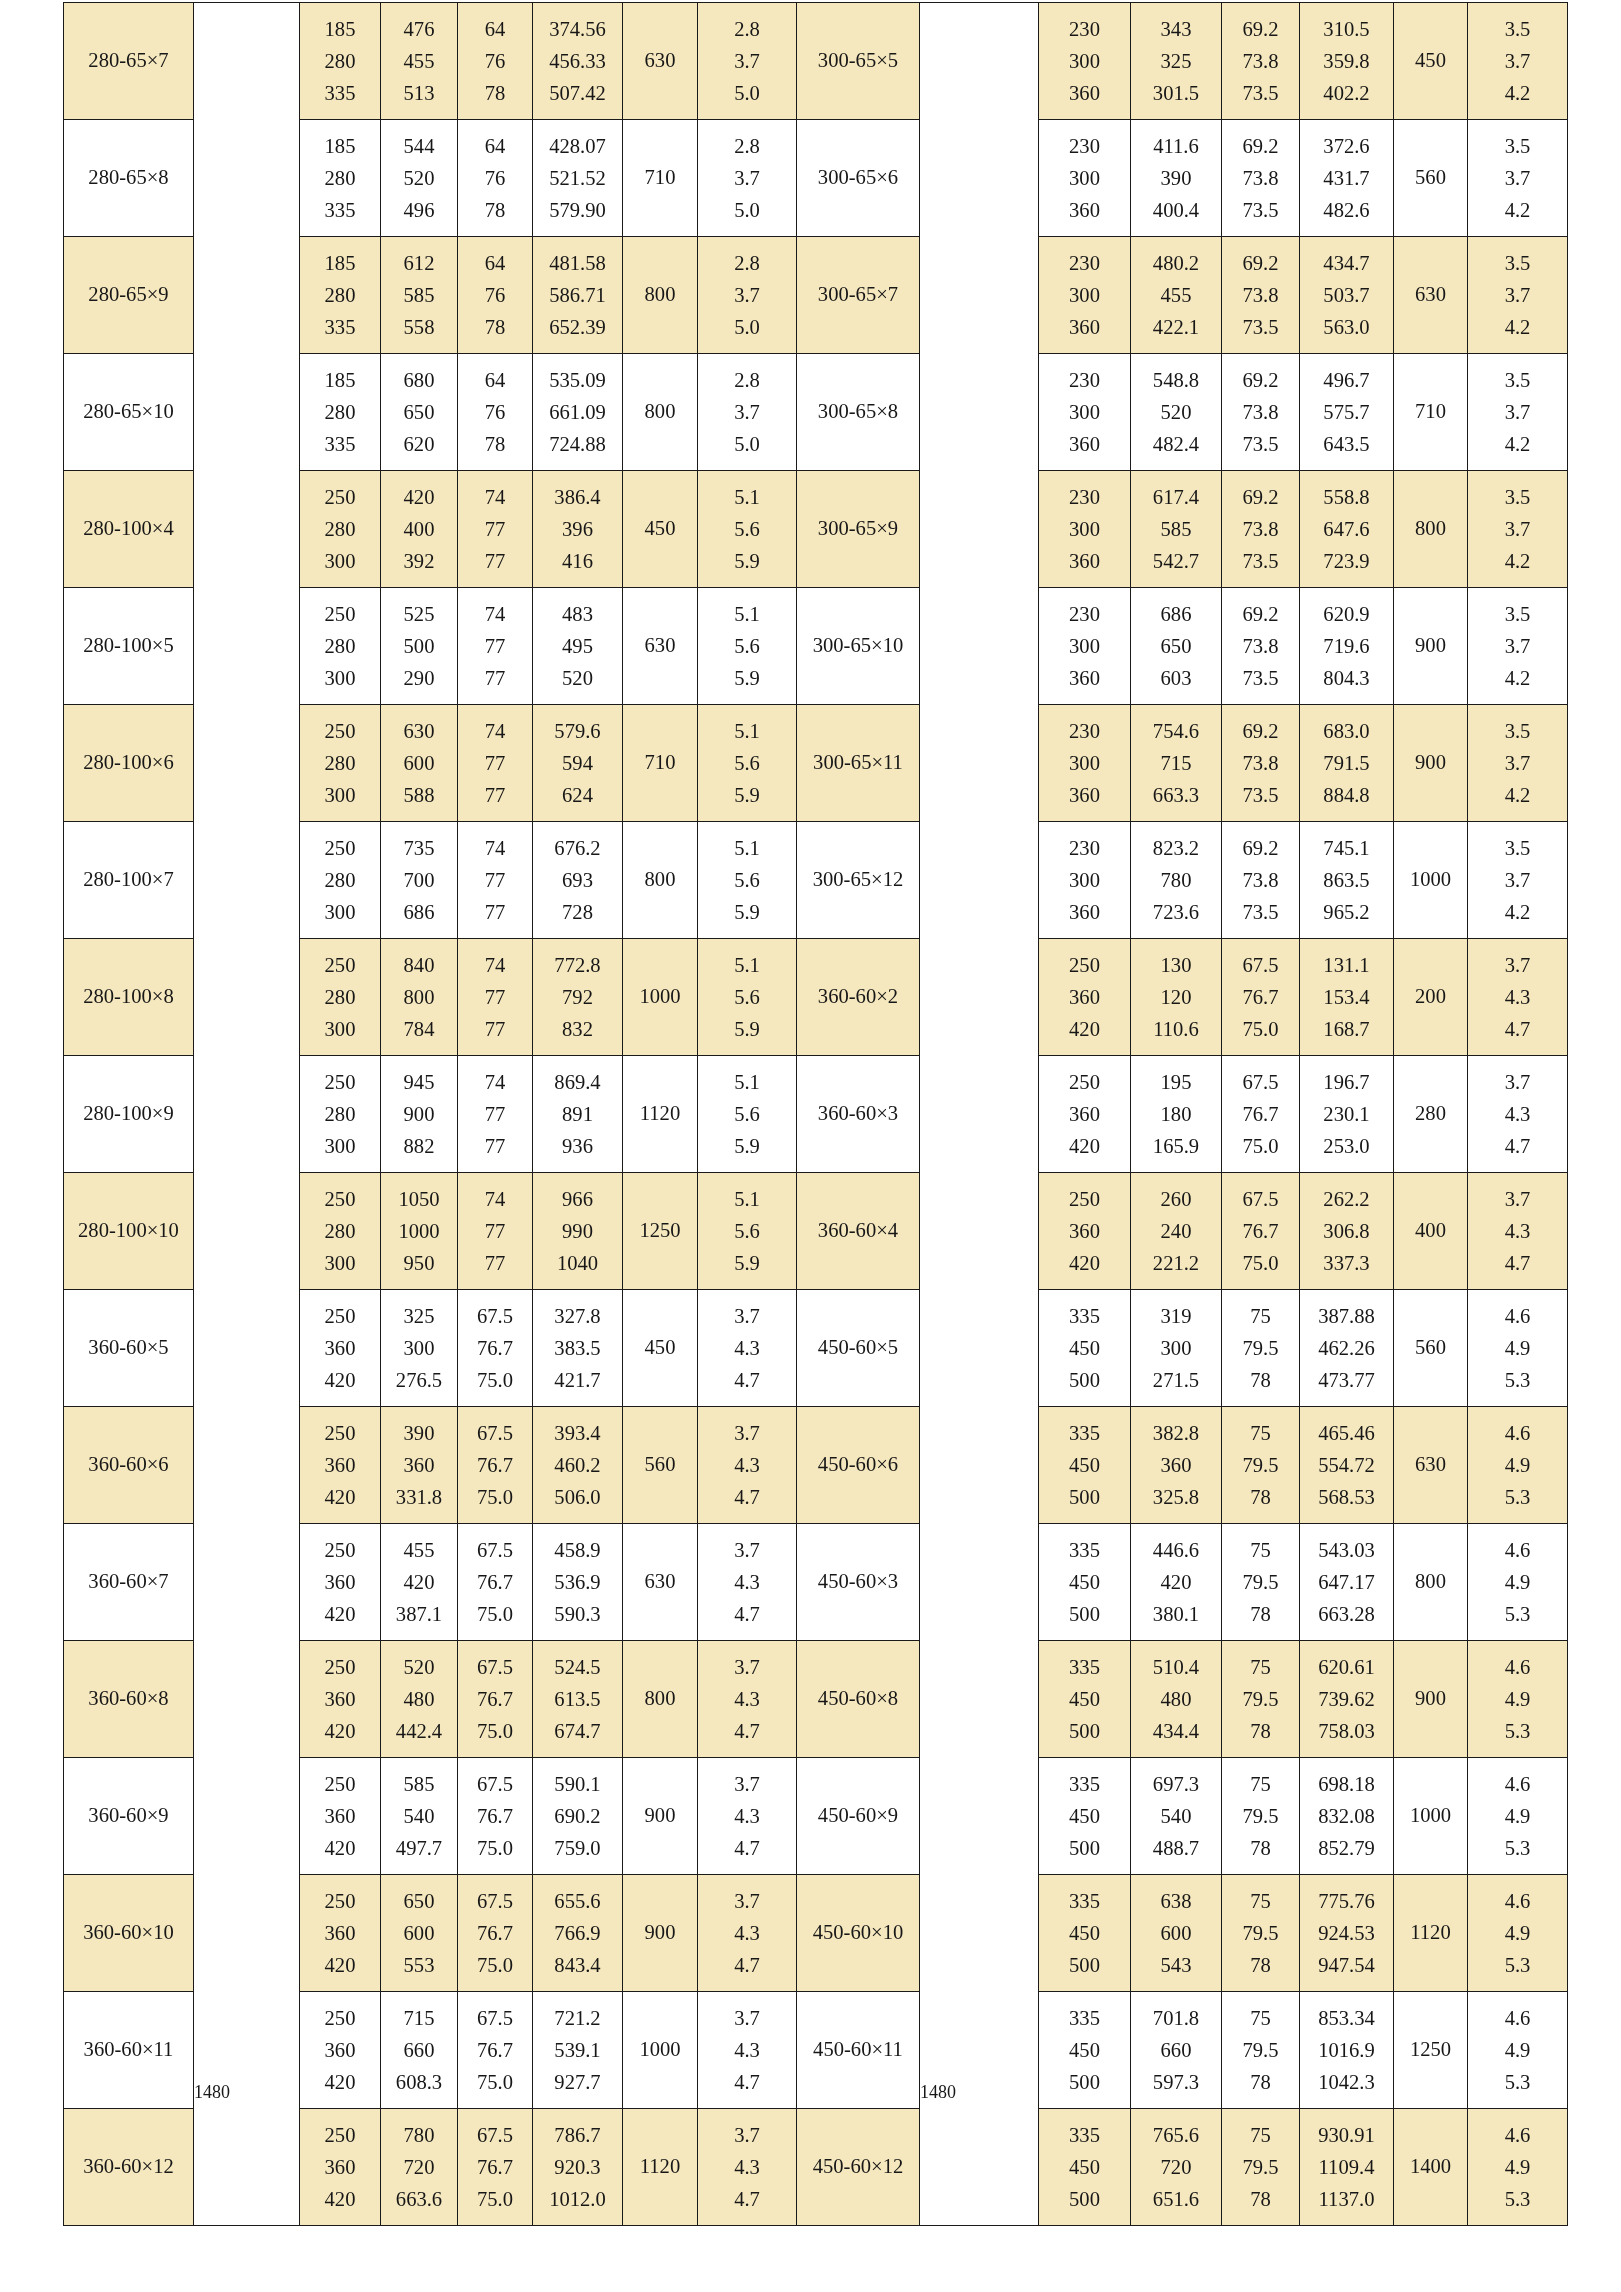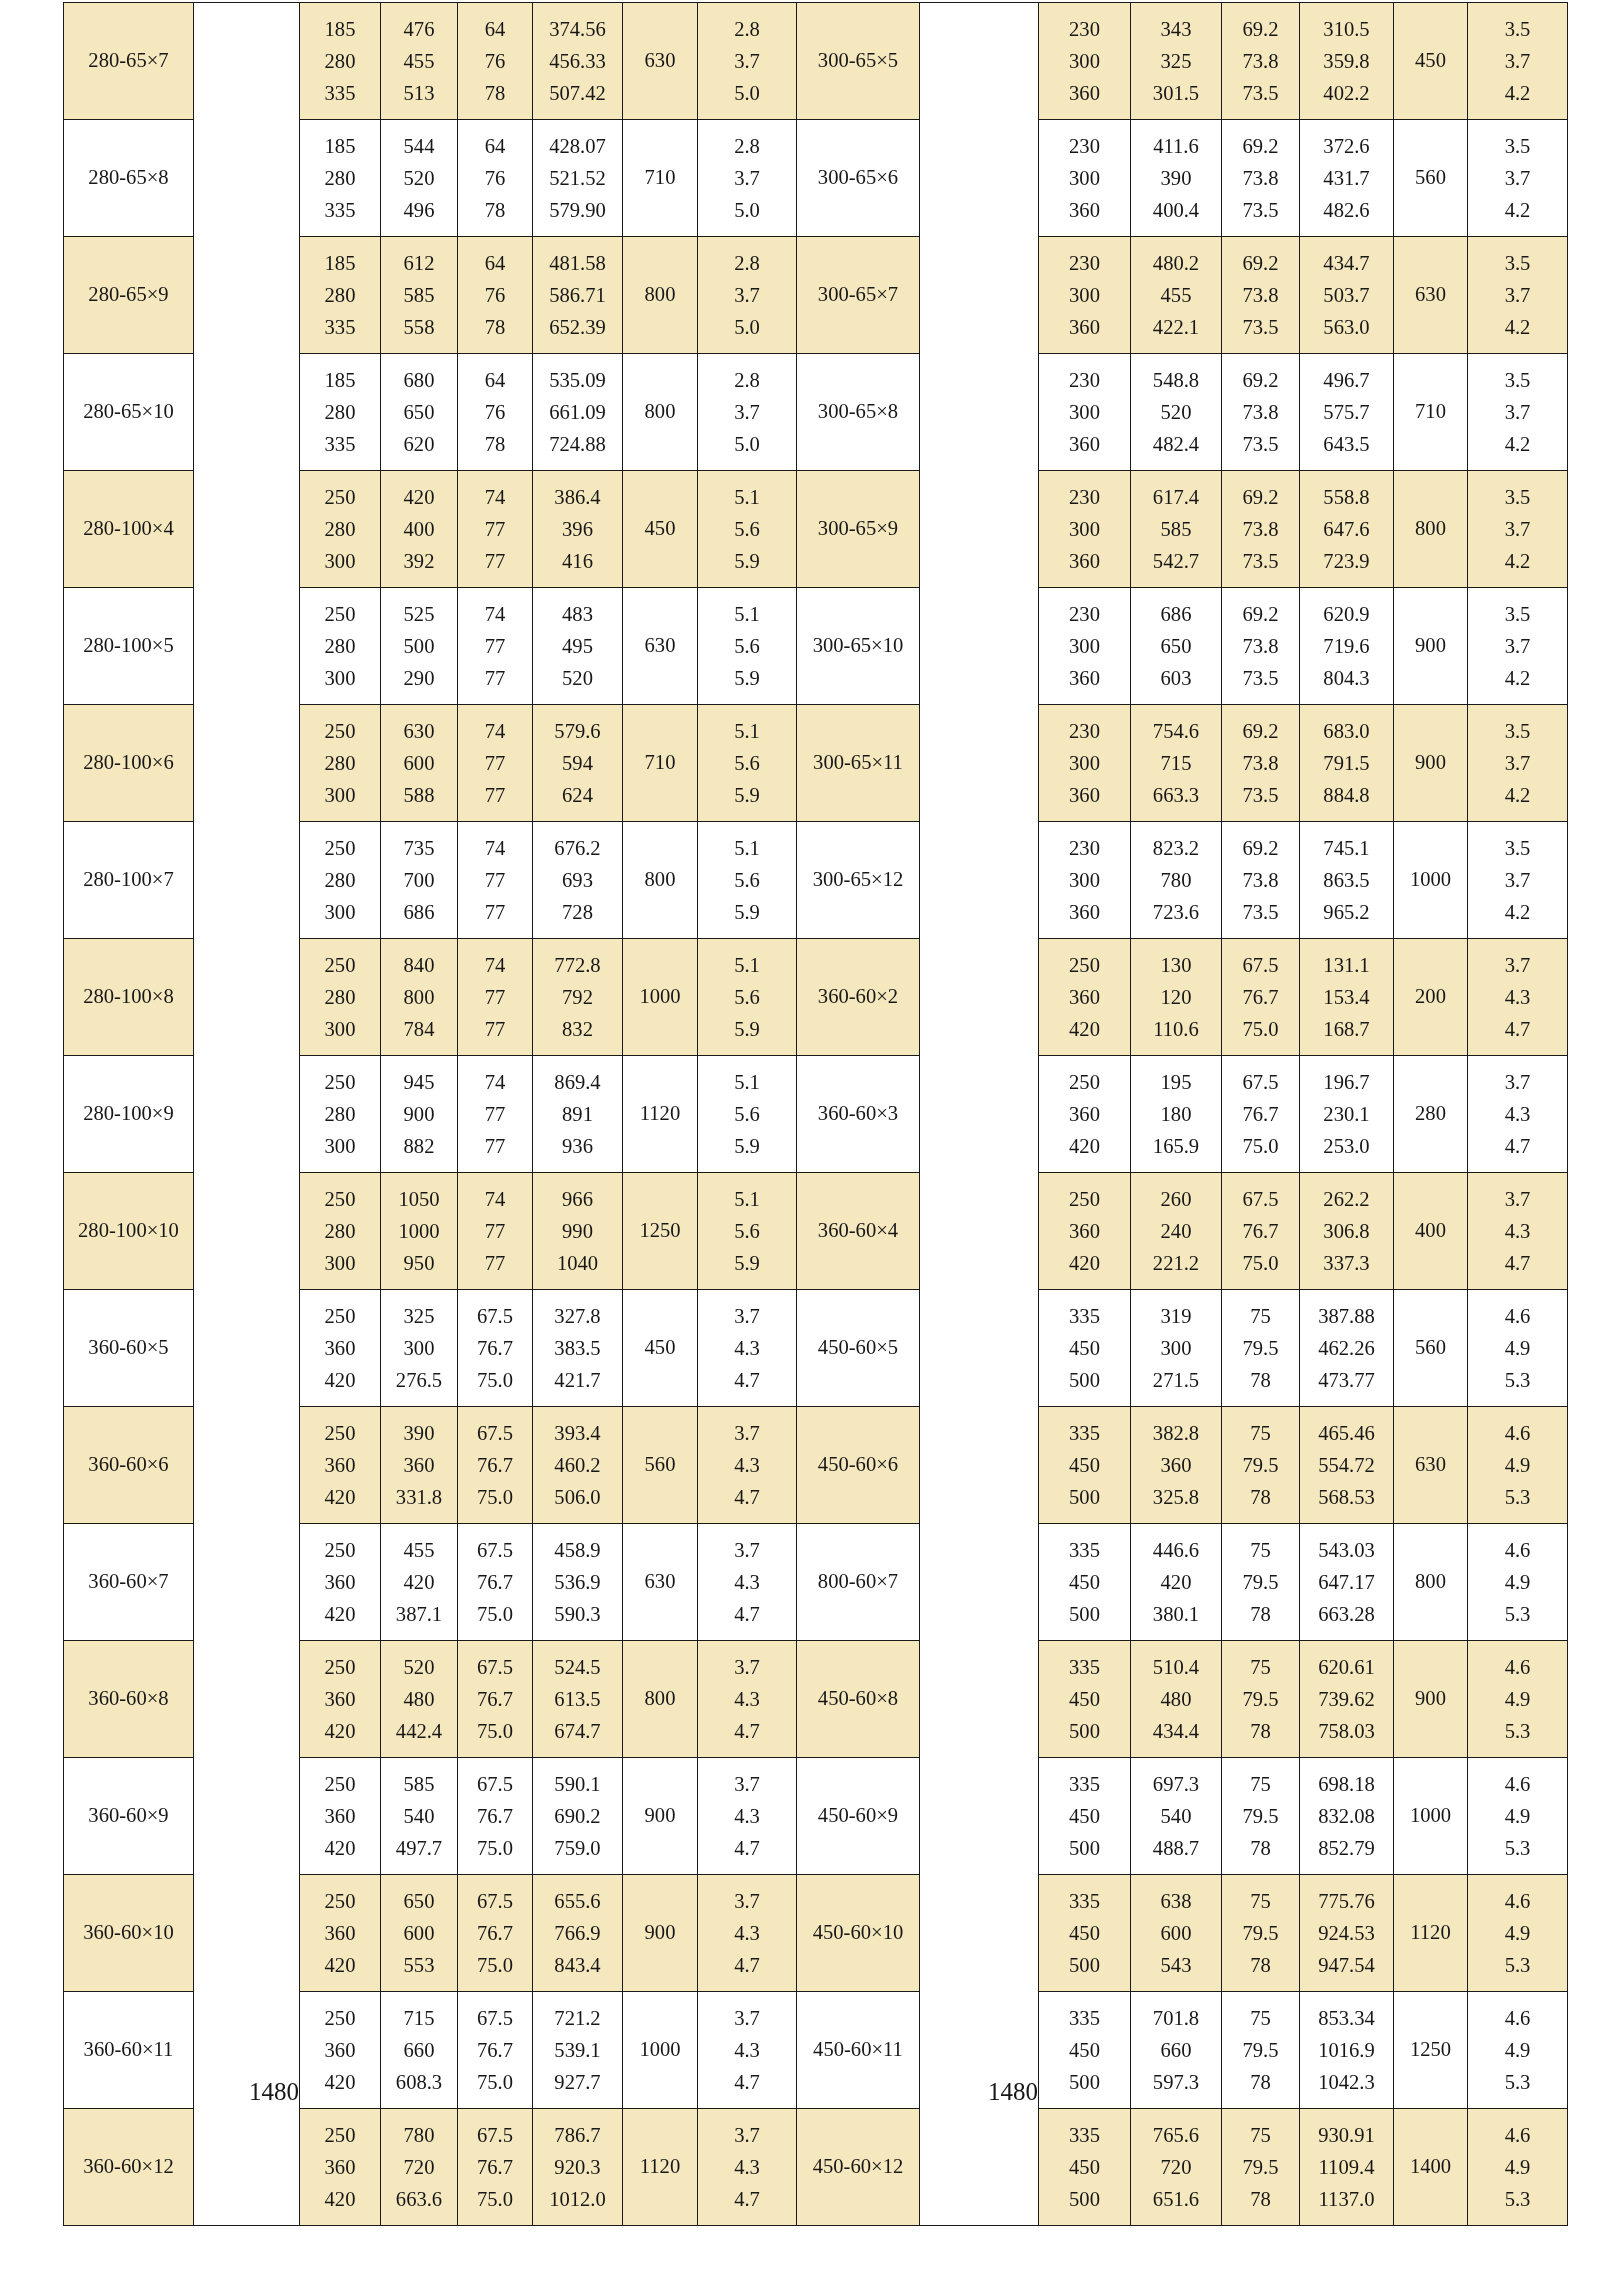--- a/index.html
+++ b/index.html
@@ -12,21 +12,21 @@
     border-collapse:collapse; table-layout:fixed;
   }
   table.spec td {
     border:1.8px solid #1a1a1a; text-align:center; vertical-align:middle;
     font-size:20.6px; padding:0; overflow:hidden;
   }
   tr.alt td { background:#f6e8be; }
   td.speed { background:#ffffff !important; position:relative; }
   .speed-label {
     position:absolute; left:0; right:0; top:2089px; transform:translateY(-50%);
-    text-align:right; font-size:25px;
+    text-align:left; font-size:18px;
   }
   .stack div { line-height:32px; }
 </style>
 </head>
 <body>
 
 <div class="page">
   <table class="spec">
     <colgroup>
       <col style="width:130px">
@@ -802,21 +802,21 @@
             <div>458.9</div>
             <div>536.9</div>
             <div>590.3</div>
           </td>
           <td>630</td>
           <td class="stack">
             <div>3.7</div>
             <div>4.3</div>
             <div>4.7</div>
           </td>
-          <td>800-60×7</td>
+          <td>450-60×3</td>
           <td class="stack">
             <div>335</div>
             <div>450</div>
             <div>500</div>
           </td>
           <td class="stack">
             <div>446.6</div>
             <div>420</div>
             <div>380.1</div>
           </td>

